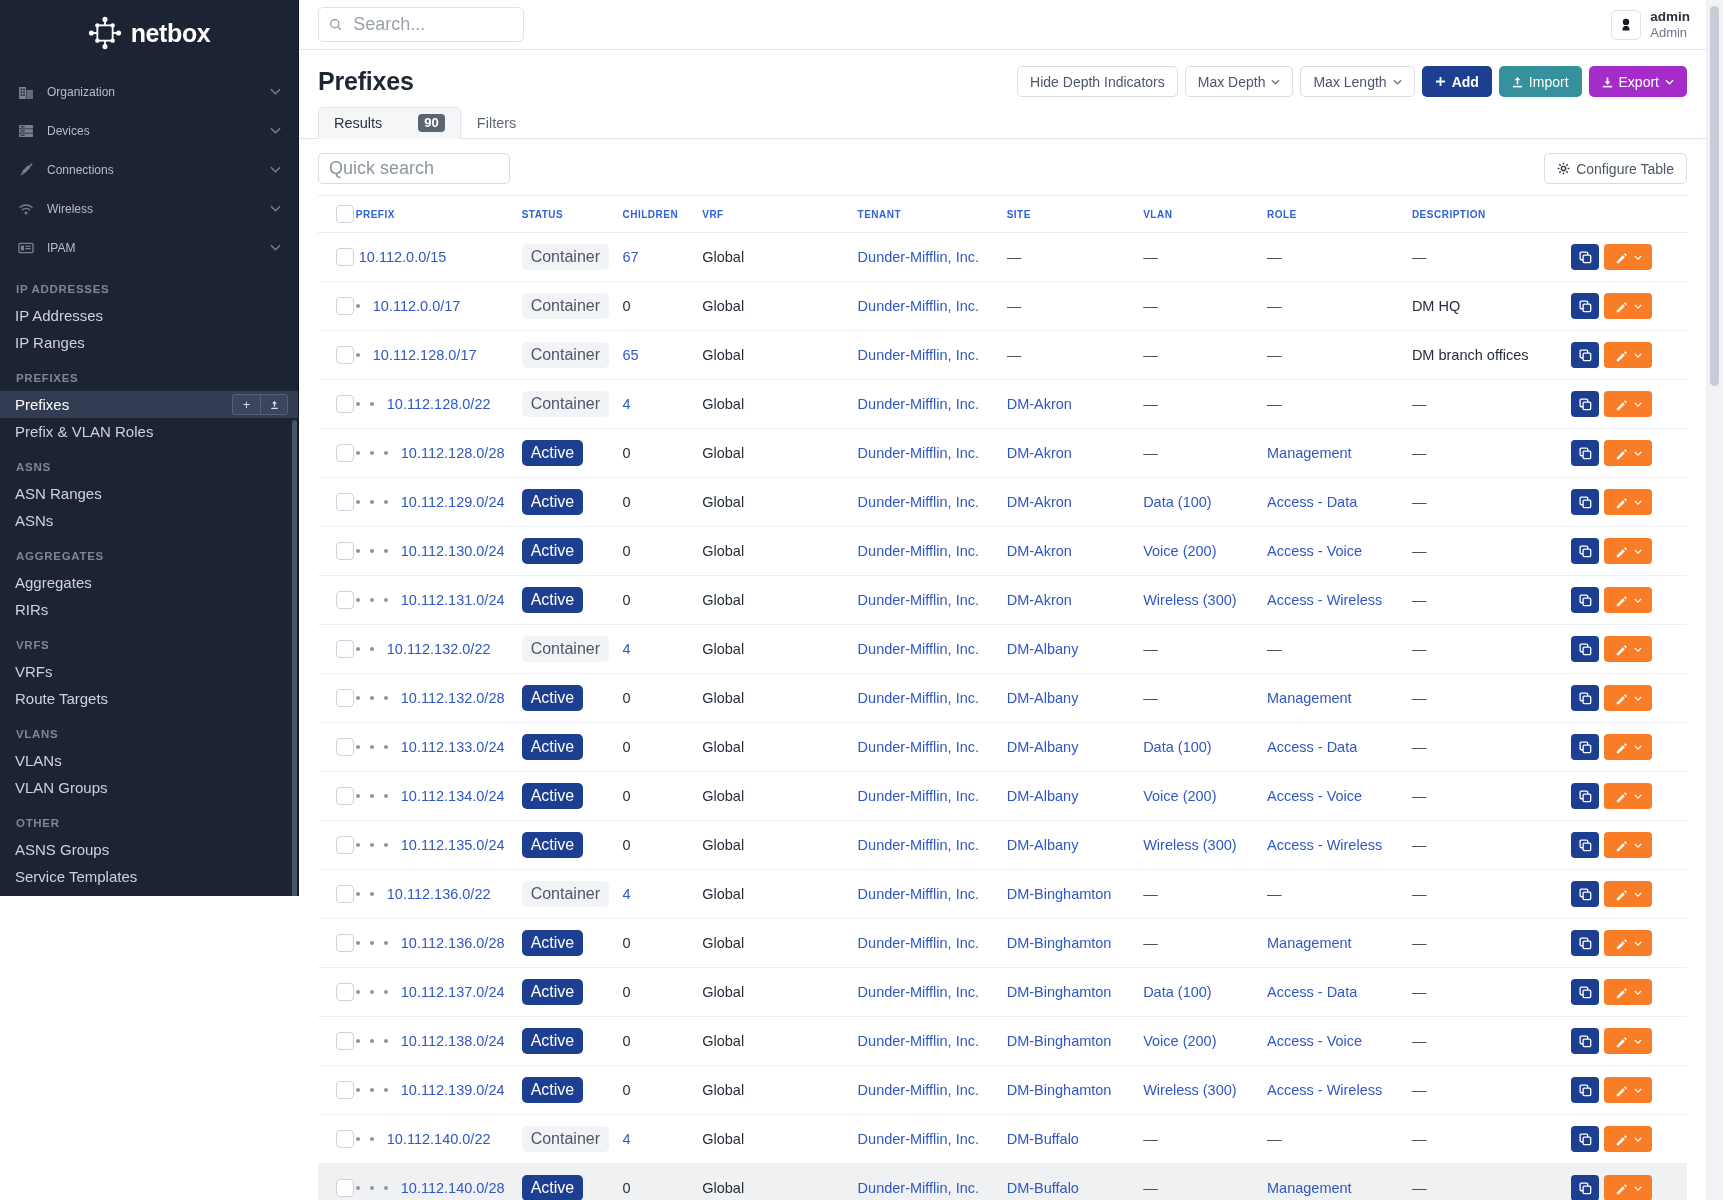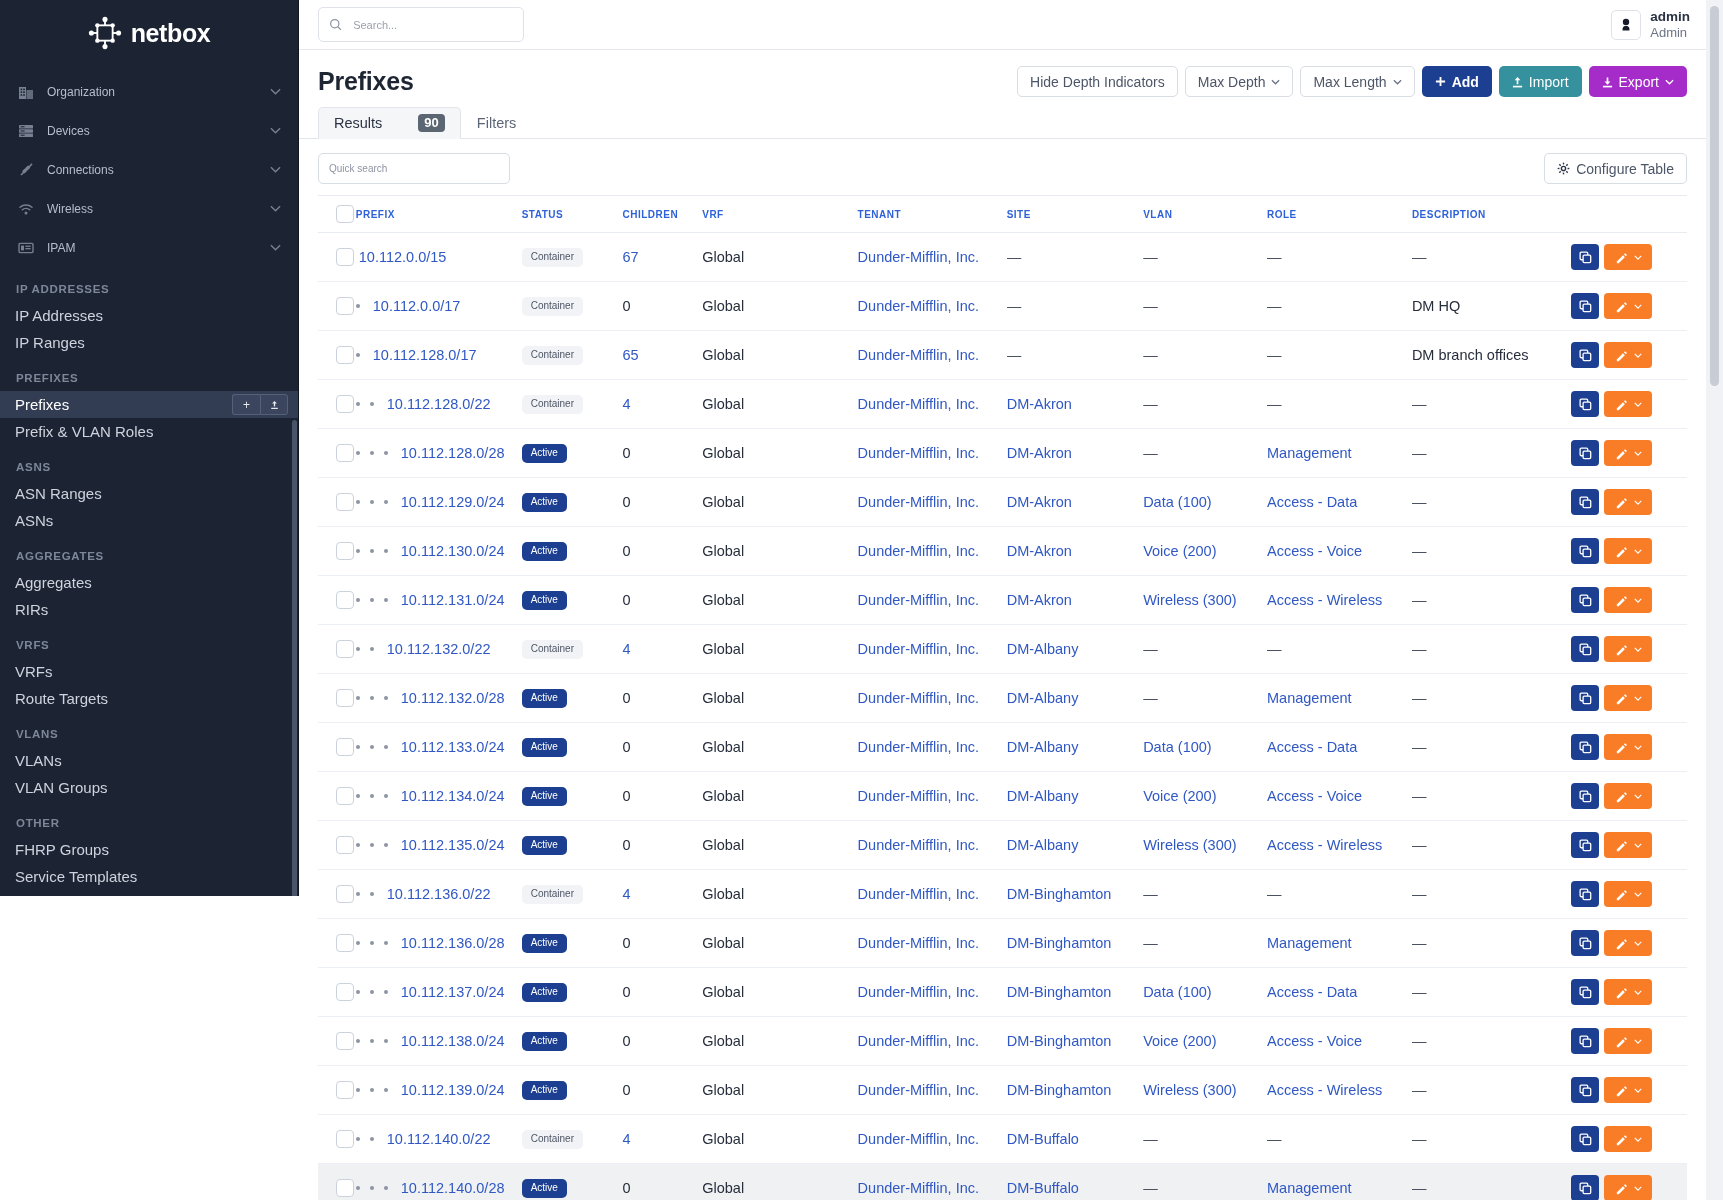--- a/index.html
+++ b/index.html
@@ -96,21 +96,21 @@
   .search-box {
     width: 206px; height: 35px;
     border: 1px solid #dfe3e9;
     border-radius: 5px;
     display: flex; align-items: center;
     padding: 0 10px;
     gap: 9px;
   }
   .search-box input {
     border: none; outline: none;
-    font-size: 11px; color: #464f5e;
+    font-size: 18px; color: #464f5e;
     font-family: "Liberation Sans", sans-serif;
     width: 100%;
     background: transparent;
   }
   .search-box input::placeholder { color: #9aa1ad; }
   .topbar-spacer { flex: 1; }
   .user-chip { display: flex; align-items: center; gap: 9px; }
   .avatar {
     width: 30px; height: 30px;
     border: 1px solid #dfe3e9;
@@ -183,21 +183,21 @@
   .panel { padding: 0 19px; }
   .panel-toolbar {
     display: flex; align-items: center;
     padding: 14px 0 11px 0;
   }
   .quick-search {
     width: 192px; height: 31px;
     border: 1px solid #d8dce3;
     border-radius: 5px;
     padding: 0 10px;
-    font-size: 10px;
+    font-size: 18px;
     color: #1d4ed8;
     outline: none;
     font-family: "Liberation Sans", sans-serif;
   }
   .quick-search::placeholder { color: #8d95a3; }
   .toolbar-spacer { flex: 1; }
 
   
   .table-wrap {
     border-top: 1px solid #e7eaee;
@@ -255,21 +255,21 @@
   .dot {
     width: 4px; height: 4px;
     background: #8d94a3;
     border-radius: 50%;
     display: inline-block;
     margin-right: 10px;
   }
 
   .badge {
     display: inline-block;
-    font-size: 10px;
+    font-size: 16px;
     border-radius: 5px;
     padding: 3px 9px;
     line-height: 1.25;
     font-weight: normal;
     white-space: nowrap;
   }
   .badge-container { background: #f1f3f6; color: #4e5666; }
   .badge-active { background: #1d3f91; color: #fff; }
 
   .row-actions { display: flex; gap: 5px; justify-content: flex-start; }
@@ -467,21 +467,21 @@
           </div>
           <div class="nav-section">VLANS</div>
           <div class="nav-item">
             <span class="nlabel">VLANs</span>
           </div>
           <div class="nav-item">
             <span class="nlabel">VLAN Groups</span>
           </div>
           <div class="nav-section">OTHER</div>
           <div class="nav-item">
-            <span class="nlabel">FHRP Groups</span>
+            <span class="nlabel">ASNS Groups</span>
           </div>
           <div class="nav-item">
             <span class="nlabel">Service Templates</span>
           </div>
           <div class="nav-item">
             <span class="nlabel">Services</span>
           </div>
         </div>
       <div id="nav-bottom" style="padding-top: 8px;">
           <div class="nav-group">

